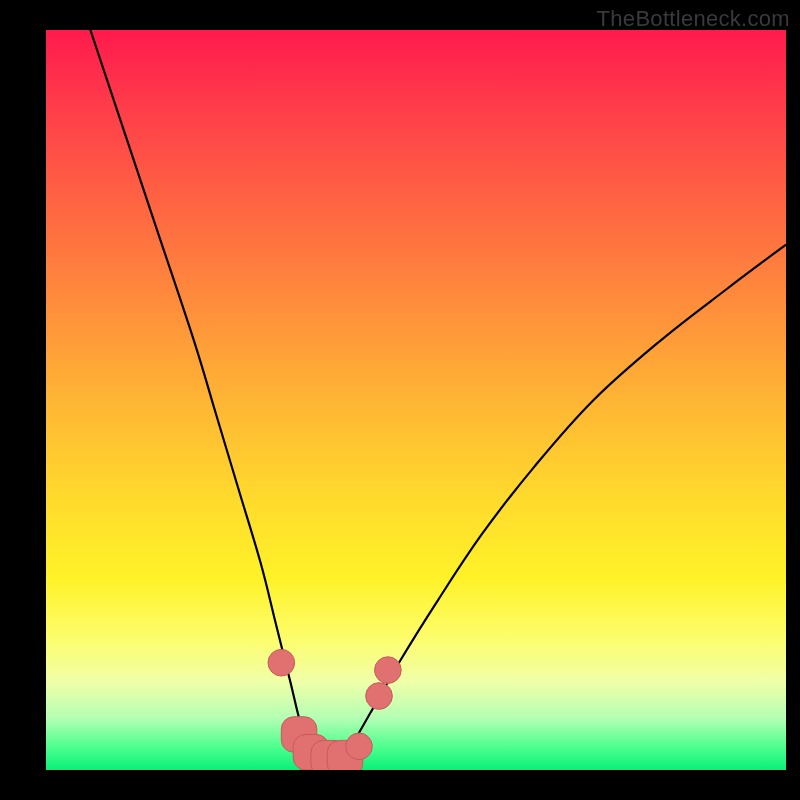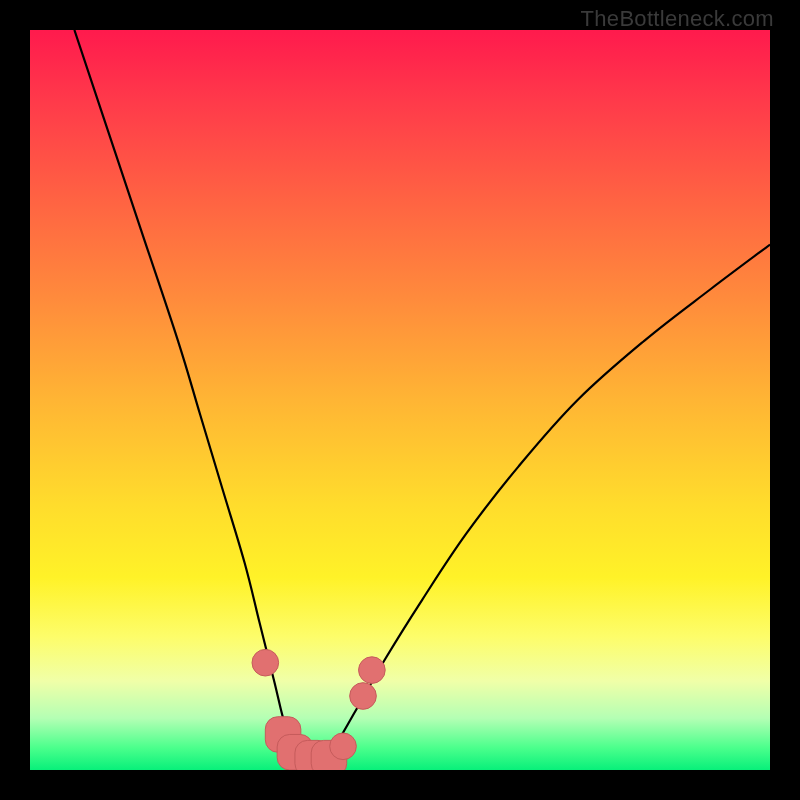--- a/index.html
+++ b/index.html
@@ -6,21 +6,21 @@
     margin: 0;
     padding: 0;
     width: 800px;
     height: 800px;
     background: #000;
     overflow: hidden;
     font-family: Arial, Helvetica, sans-serif;
   }
   .frame {
     position: absolute;
-    left: 0;
+    left: 16px;
     top: 0;
     width: 784px;
     height: 800px;
     background: #000;
   }
   .plot-area {
     position: absolute;
     left: 30px;
     top: 30px;
     width: 740px;

